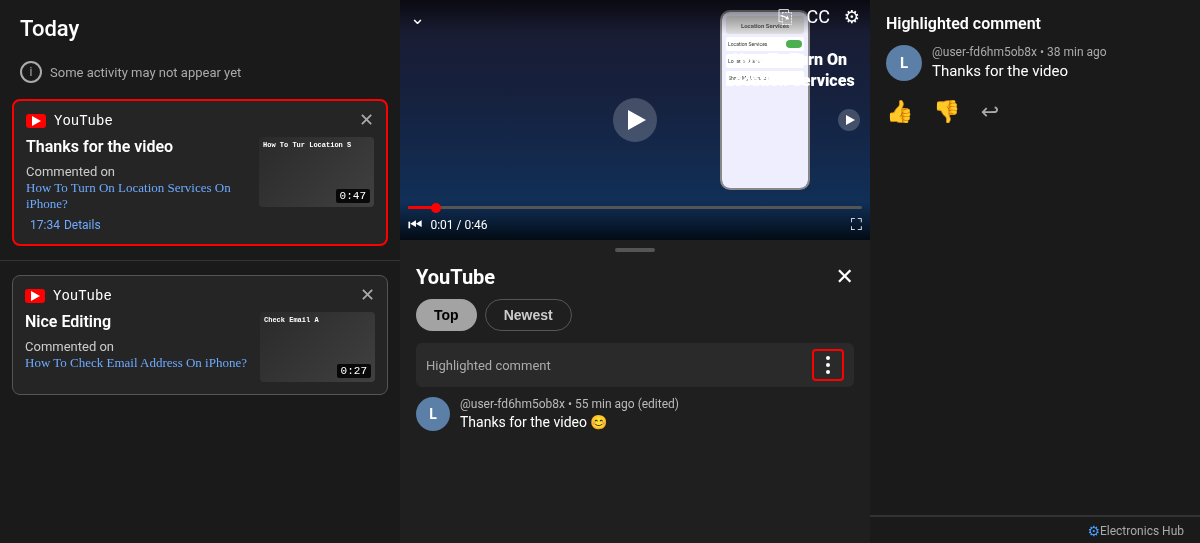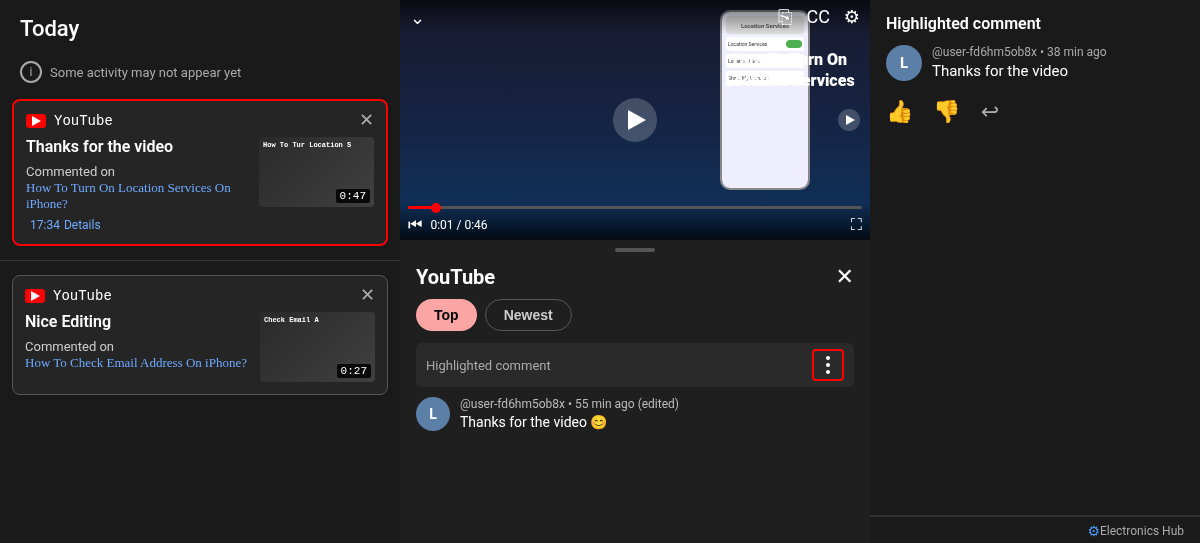--- a/index.html
+++ b/index.html
@@ -417,21 +417,21 @@
     }
     .tab-btn {
       padding: 7px 18px;
       border-radius: 20px;
       font-size: 14px;
       font-weight: 600;
       cursor: pointer;
       border: none;
     }
     .tab-btn.active {
-      background: #fca5a5;
+      background: #a3a3a3;
       color: #000;
     }
     .tab-btn.inactive {
       background: transparent;
       color: #ccc;
       border: 1px solid #555;
     }
     .highlight-banner {
       margin: 0 16px 10px;
       padding: 6px 10px;

